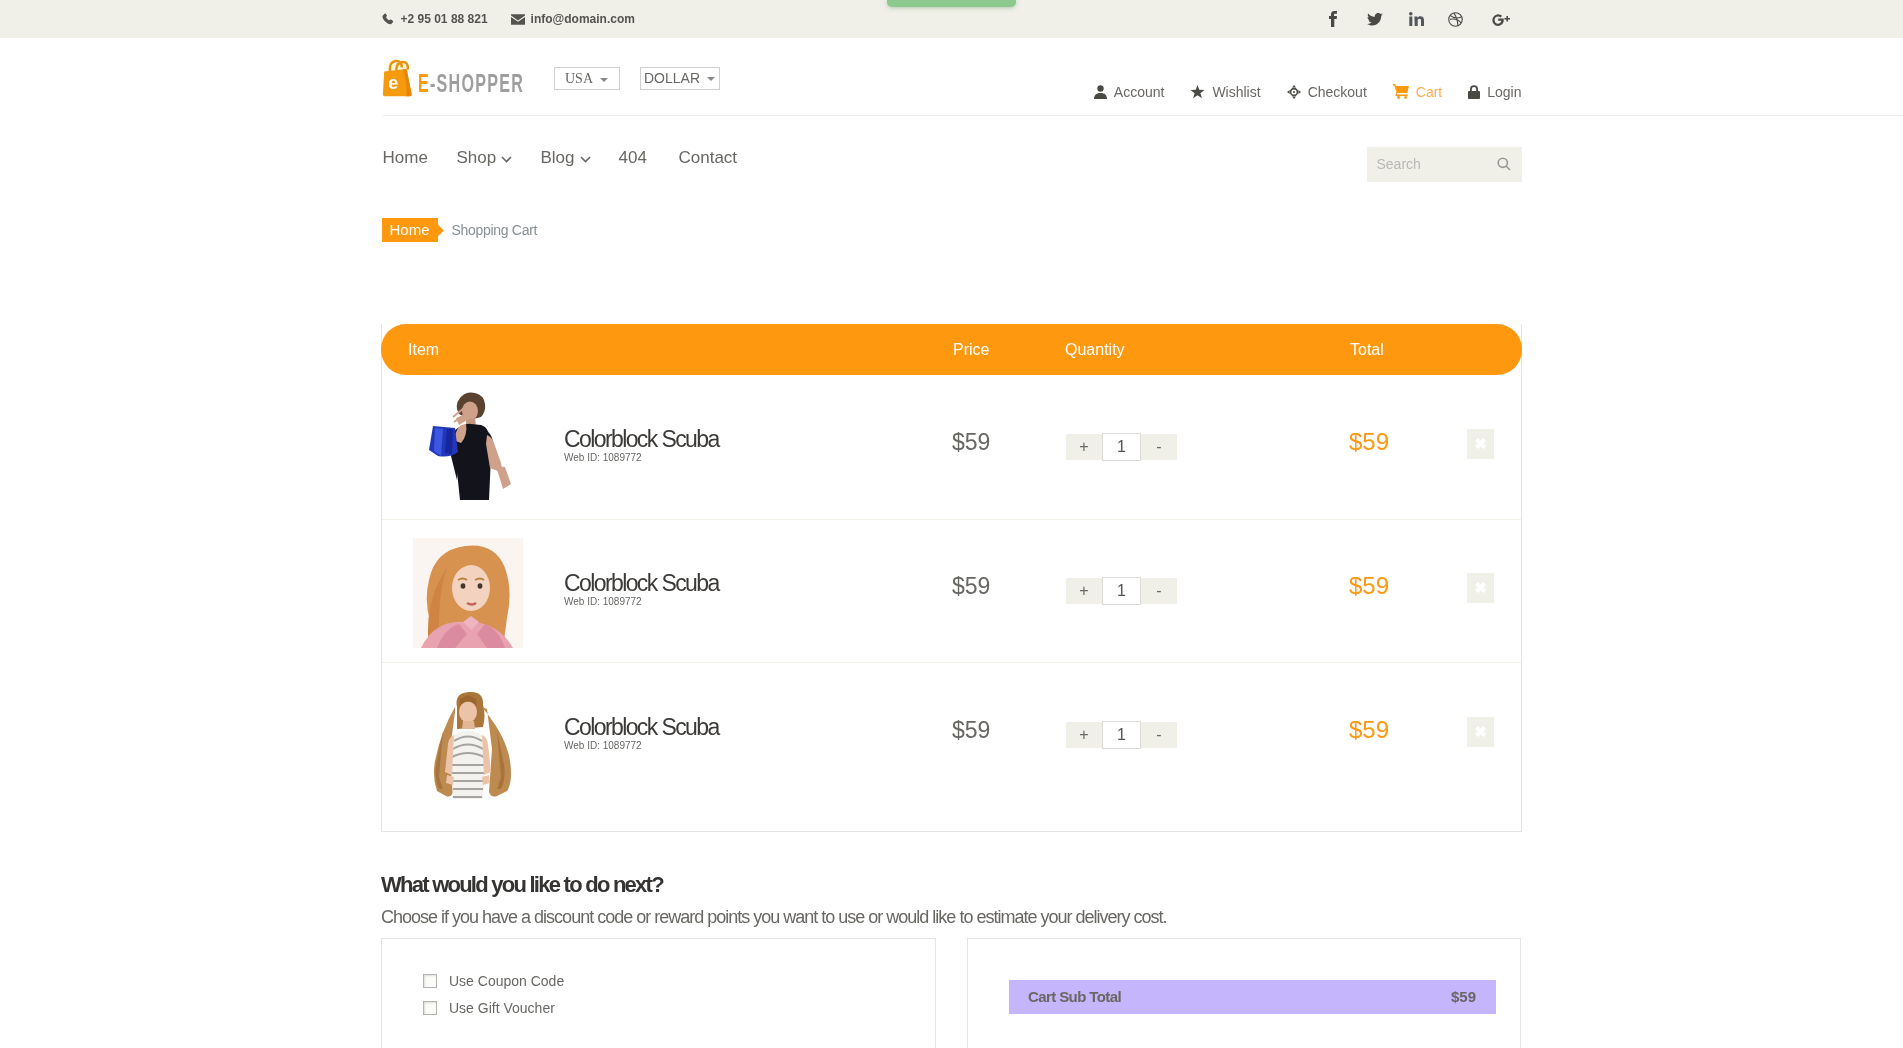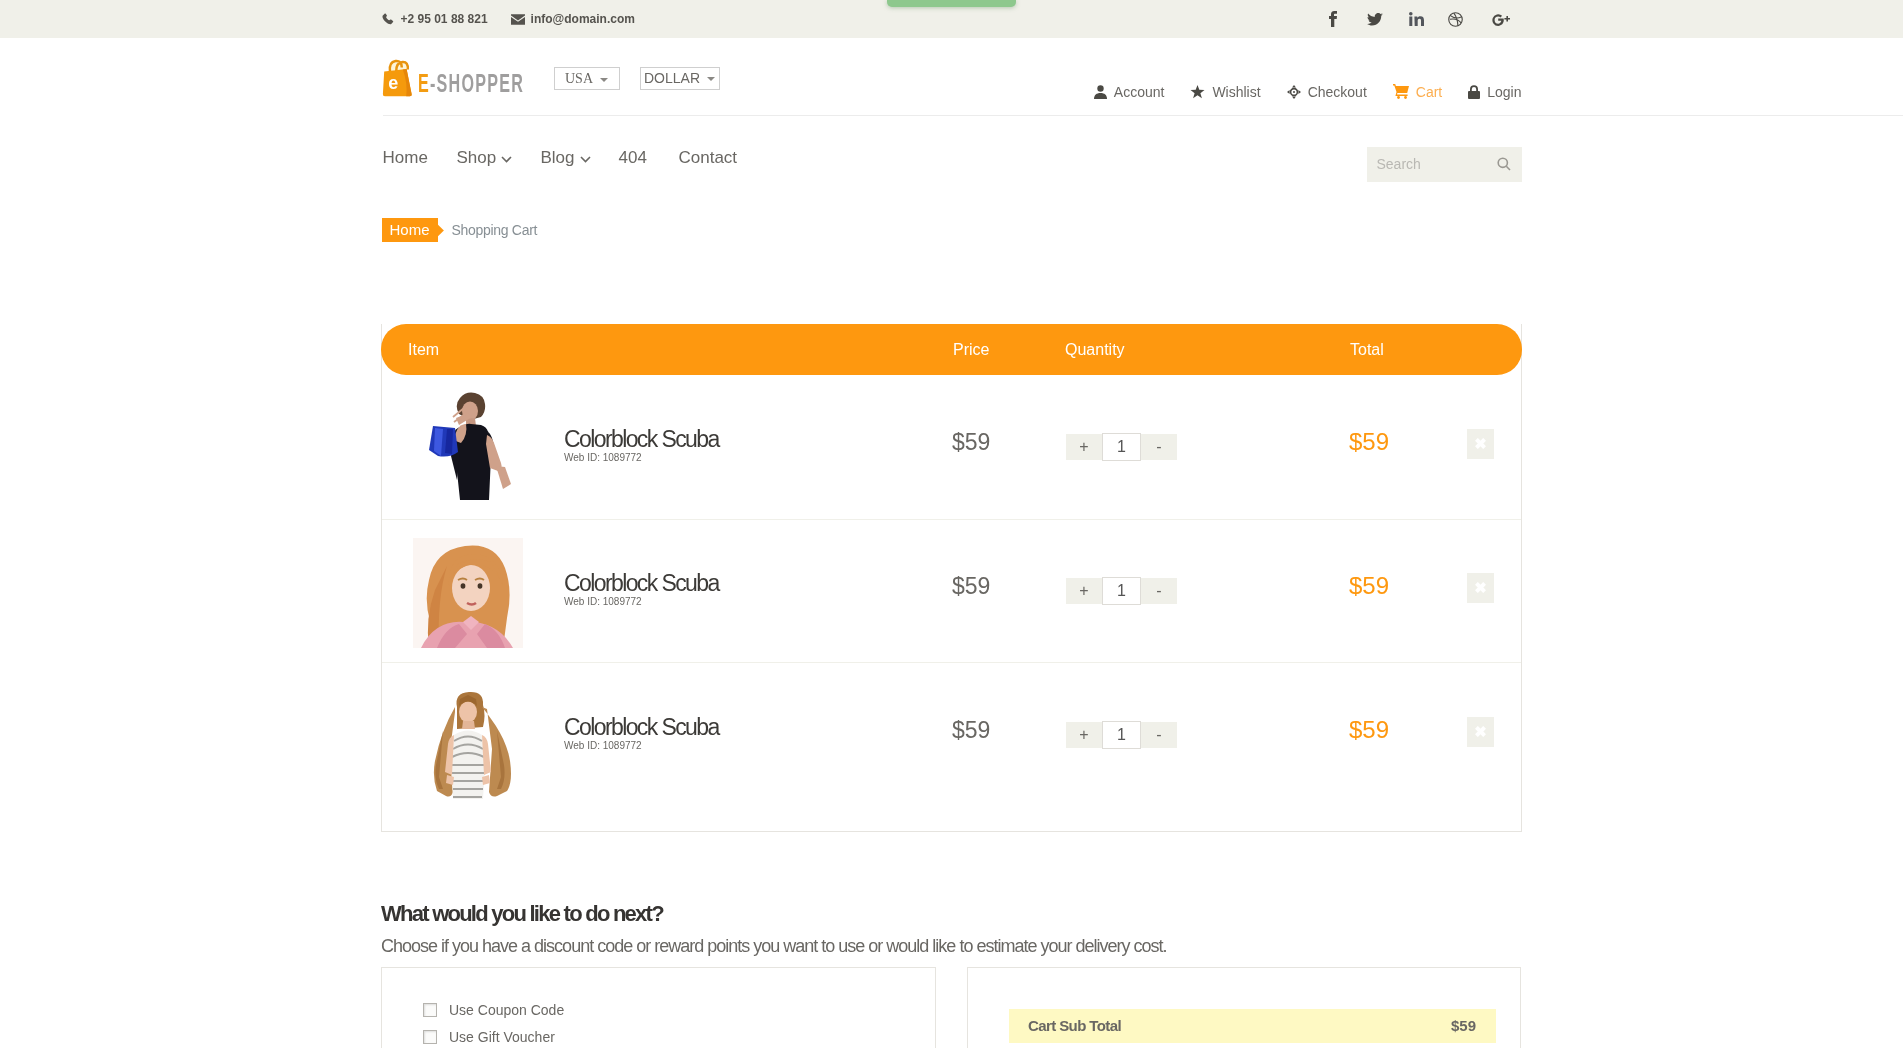--- a/index.html
+++ b/index.html
@@ -55,30 +55,30 @@
 .desc { position:absolute; left:182px; }
 .desc .t { font-size:23px; letter-spacing:-1.6px; color:#3c3a37; line-height:24px; }
 .desc .w { font-size:10px; color:#696763; margin-top:1px; }
 .price { position:absolute; left:570px; font-size:23px; color:#696763; }
 .qty { position:absolute; left:684px; display:flex; align-items:center; }
 .qty .b { width:36px; height:26px; background:#F0F0E9; color:#696763; font-size:16px; text-align:center; line-height:26px; }
 .qty .i { width:37px; height:26px; border:1px solid #DEDCD7; background:#fff; color:#555; font-size:16px; text-align:center; line-height:26px; }
 .total { position:absolute; left:967px; font-size:24px; color:#FE980F; }
 .del { position:absolute; left:1085px; width:27px; height:30px; background:#F0F0E9; color:#fff; font-size:15px; font-weight:bold; text-align:center; line-height:30px; }
 
-.next { position:absolute; left:50%; margin-left:-570.5px; top:897px; width:1141px; }
+.next { position:absolute; left:50%; margin-left:-570.5px; top:868px; width:1141px; }
 .next h2 { font-size:22px; letter-spacing:-1.75px; color:#363432; font-weight:bold; margin-top:4px; }
 .next p { font-size:18px; letter-spacing:-1px; color:#696763; margin-top:9px; }
 .boxes { position:absolute; top:70px; left:0; width:1141px; display:flex; }
 .boxL { width:553px; height:200px; border:1px solid #E6E4DF; margin-right:31px; position:relative; }
 .cbrow { position:absolute; left:41px; display:flex; align-items:center; }
 .cbrow .cb { width:12px; height:12px; border:1px solid #b5b3ae; background:#fbfbfa; box-shadow:inset 1px 1px 2px rgba(0,0,0,.12); margin-right:12px; }
 .cbrow span { font-size:14px; color:#696763; }
 .boxR { width:552px; height:200px; border:1px solid #E6E4DF; position:relative; }
-.subrow { position:absolute; left:41px; top:41px; width:487px; height:34px; background:#fef9c3; }
+.subrow { position:absolute; left:41px; top:41px; width:487px; height:34px; background:#c4b5fd; }
 .subrow .l { position:absolute; left:19px; top:8px; font-size:15px; font-weight:bold; letter-spacing:-0.6px; color:#696763; }
 .subrow .r { position:absolute; right:20px; top:8px; font-size:15px; font-weight:bold; color:#696763; }
 </style>
 </head>
 <body>
 <div id="page">
   <div class="topbar">
     <div class="container">
       <div class="contact">
         <span class="itm"><svg width="13" height="13" viewBox="0 0 16 16" fill="#55534e">

